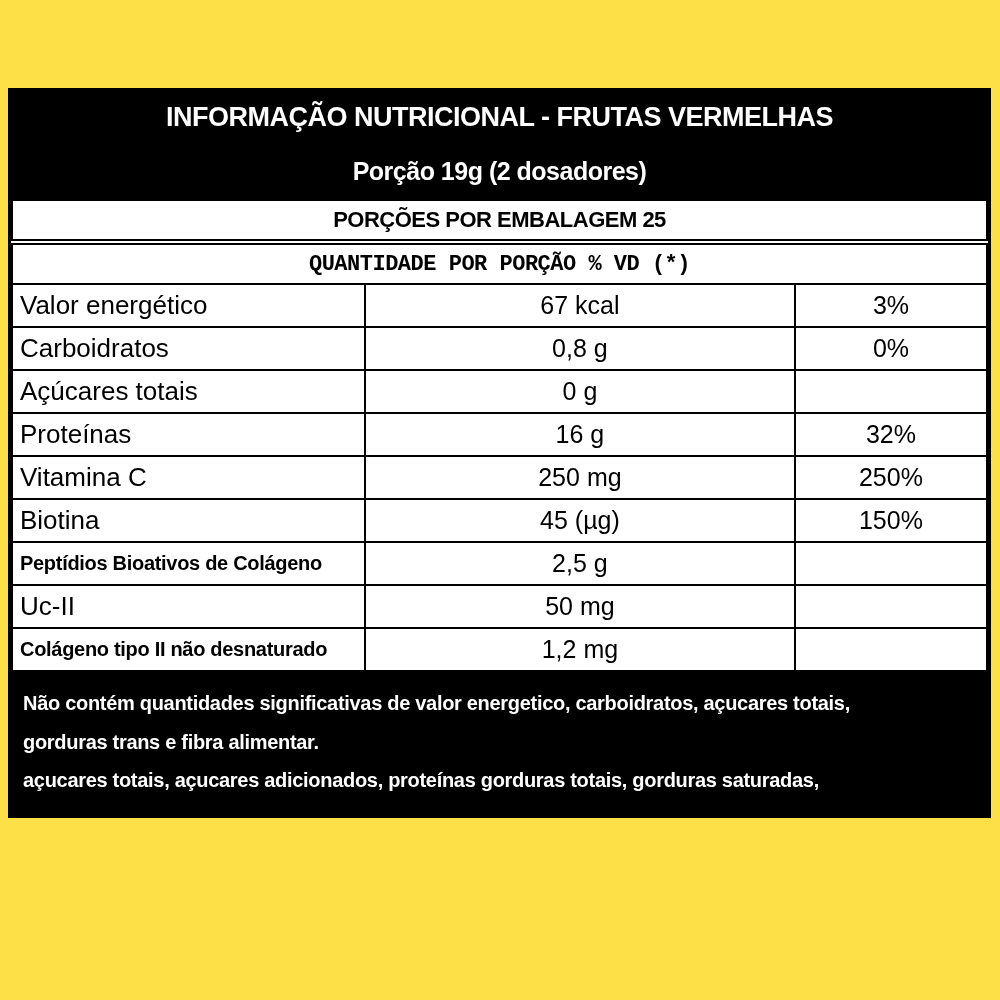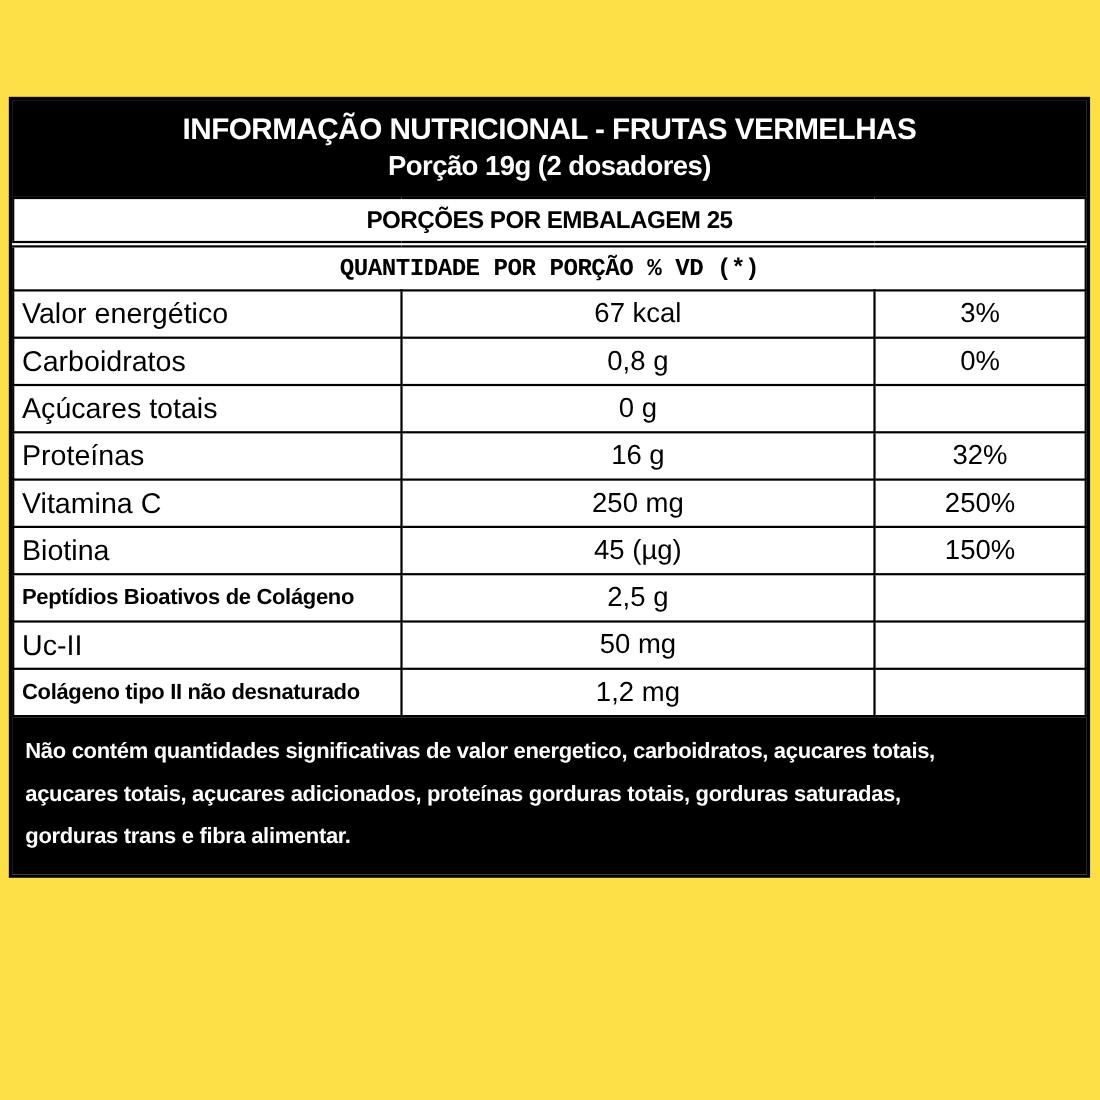--- a/index.html
+++ b/index.html
@@ -35,21 +35,21 @@
     font-size: 27px;
     font-weight: bold;
     letter-spacing: -0.5px;
     line-height: 1.35;
   }
   .label-header .subtitle {
     font-size: 25px;
     font-weight: bold;
     letter-spacing: -0.5px;
     line-height: 1.35;
-    margin-top: 0;
+    margin-top: 20px;
   }
   table.nutri {
     width: 100%;
     border-collapse: collapse;
     table-layout: fixed;
   }
   table.nutri td {
     border: 2px solid #000000;
     box-sizing: border-box;
     overflow: hidden;
@@ -168,18 +168,18 @@
         <tr class="data-row">
           <td class="lab small">Colágeno tipo II não desnaturado</td>
           <td class="amt">1,2 mg</td>
           <td class="dv"></td>
         </tr>
       </tbody>
     </table>
 
     <div class="label-footer">
       <div class="fline">Não contém quantidades significativas de valor energetico, carboidratos, açucares totais,</div>
+      <div class="fline">gorduras trans e fibra alimentar.</div>
       <div class="fline">açucares totais, açucares adicionados, proteínas gorduras totais, gorduras saturadas,</div>
-      <div class="fline">gorduras trans e fibra alimentar.</div>
     </div>
 
   </div>
 </div>
 
 </body></html>

